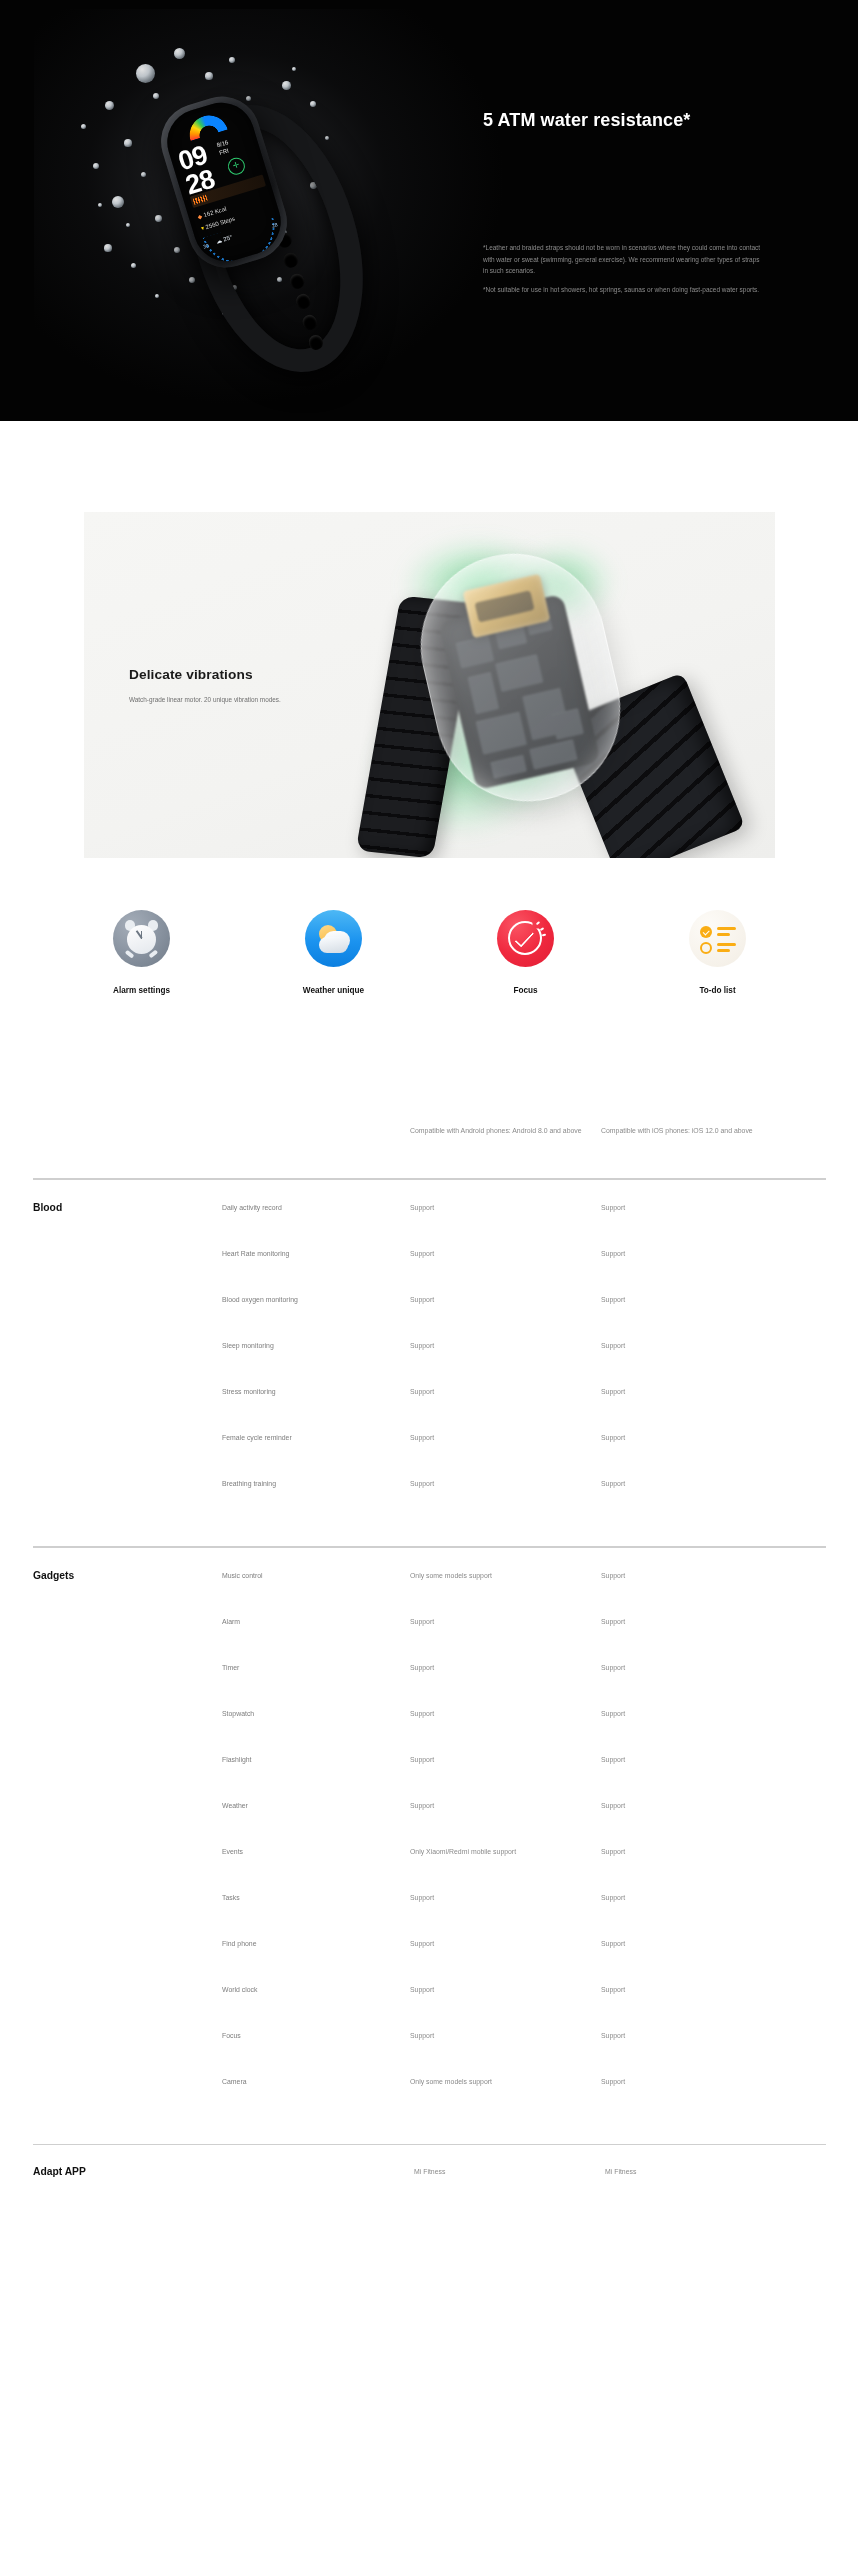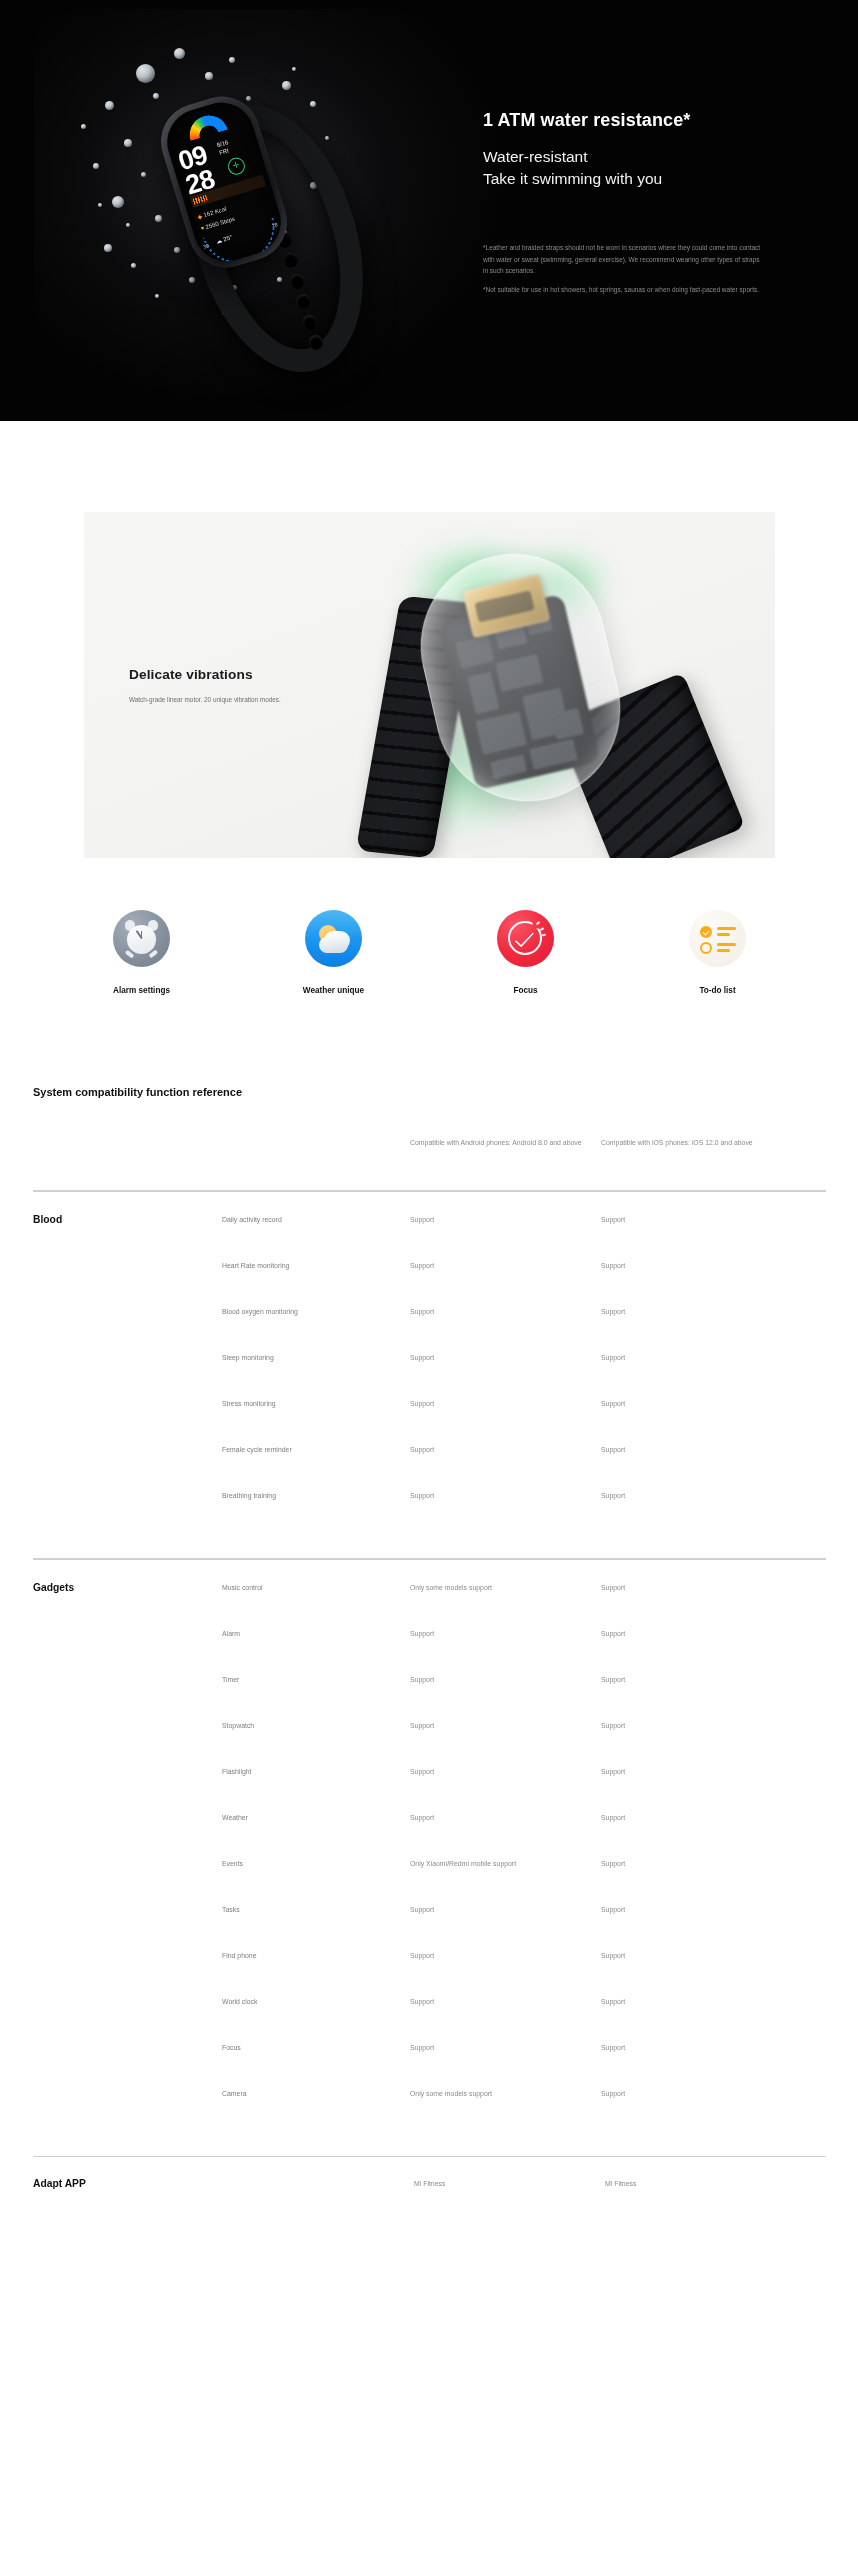--- a/index.html
+++ b/index.html
@@ -291,24 +291,21 @@
           </div>
           <div class="t-arc"></div>
           <div class="t-arc-l">30</div>
           <div class="t-arc-r">28</div>
           <div class="t-temp">☁ <span>25°</span></div>
         </div>
       </div>
     </div>
 
     <div class="hero-copy">
-      <div class="hero-h1">1 ATM water resistance*</div>
-      <div class="hero-sub">
-        <span>Water-resistant</span><br><span>Take it swimming with you</span>
-      </div>
+      <div class="hero-h1">5 ATM water resistance*</div>
     </div>
     <div class="hero-notes">
       <div class="hero-note">*Leather and braided straps should not be worn in scenarios where they could come into contact with water or sweat (swimming, general exercise). We recommend wearing other types of straps in such scenarios.</div>
       <div class="hero-note">*Not suitable for use in hot showers, hot springs, saunas or when doing fast-paced water sports.</div>
     </div>
   </section>
 
   <section class="vib">
     <div class="vib-art">
       <div class="glow g1"></div>
@@ -376,21 +373,20 @@
         <span class="ln a"></span>
           <span class="ln b"></span>
           <span class="ln c"></span>
           <span class="ln d"></span>
         </div>
       <div class="feat-lb">To-do list</div>
     </div>
     </section>
 
   <section class="compat">
-    <div class="compat-title">System compatibility function reference</div>
     <div class="tbl">
       <div class="hdrow">
         <div class="c2">Compatible with Android phones: Android 8.0 and above</div>
         <div class="c3">Compatible with iOS phones: iOS 12.0 and above</div>
       </div>
       <div id="groups">
           <div class="rule"></div>
           <div class="rule"></div>
           <div class="grp" style="padding:22px 0 22px">
         <div class="grp-name" style="top:22px">Blood</div>

